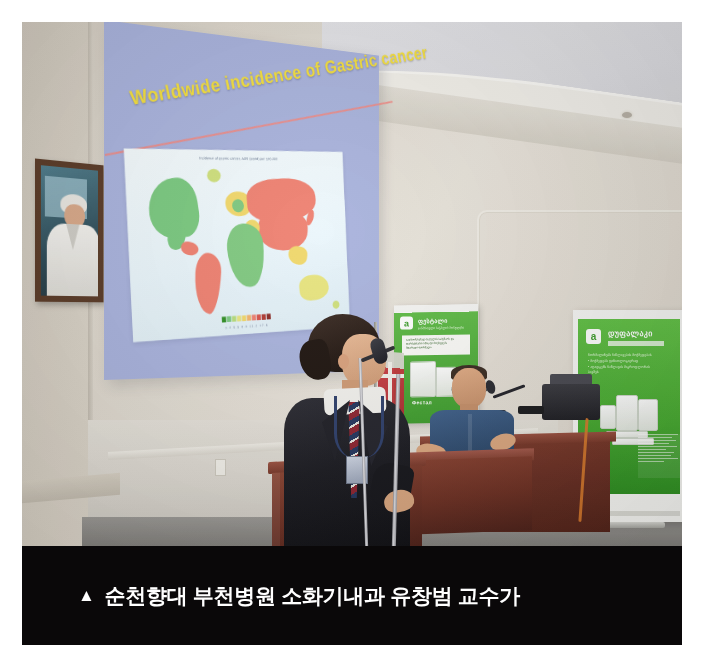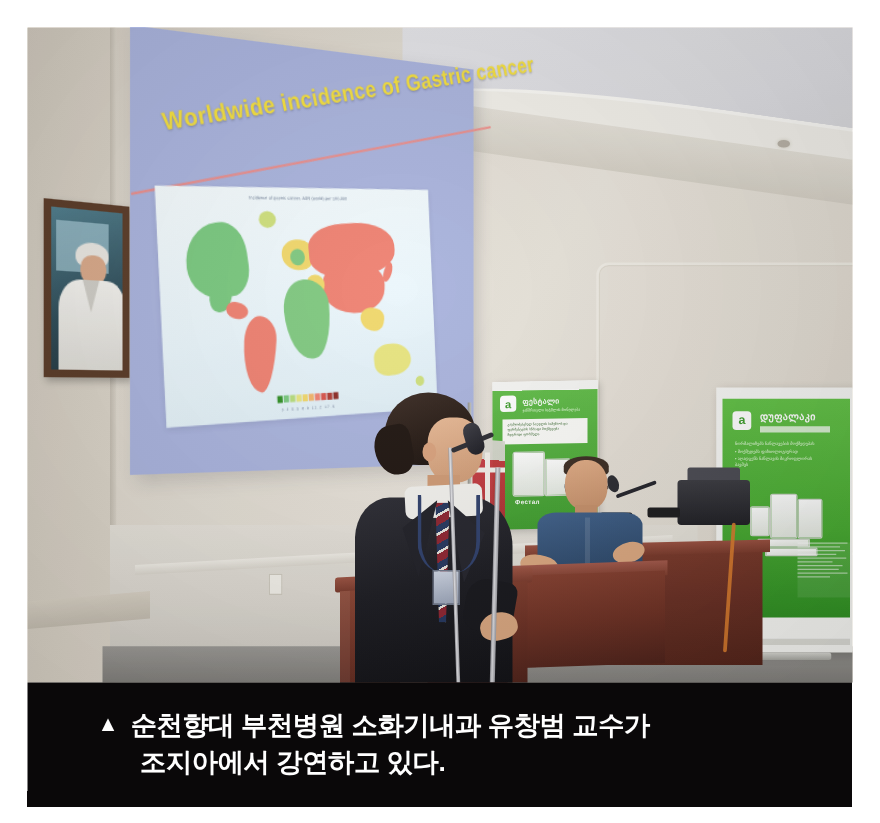--- a/index.html
+++ b/index.html
@@ -467,16 +467,15 @@
 
     <div class="cable"></div>
 
     <div class="vignette"></div>
   </div>
 
   <div id="caption">
     <div class="cap-line">
       <span class="tri">▲</span><span>순천향대 부천병원 소화기내과 유창범 교수가</span>
     </div>
-    <div class="cap-line second">조지아에서 강연하고 있다.</div>
   </div>
 
 </div>
 
 </body></html>

